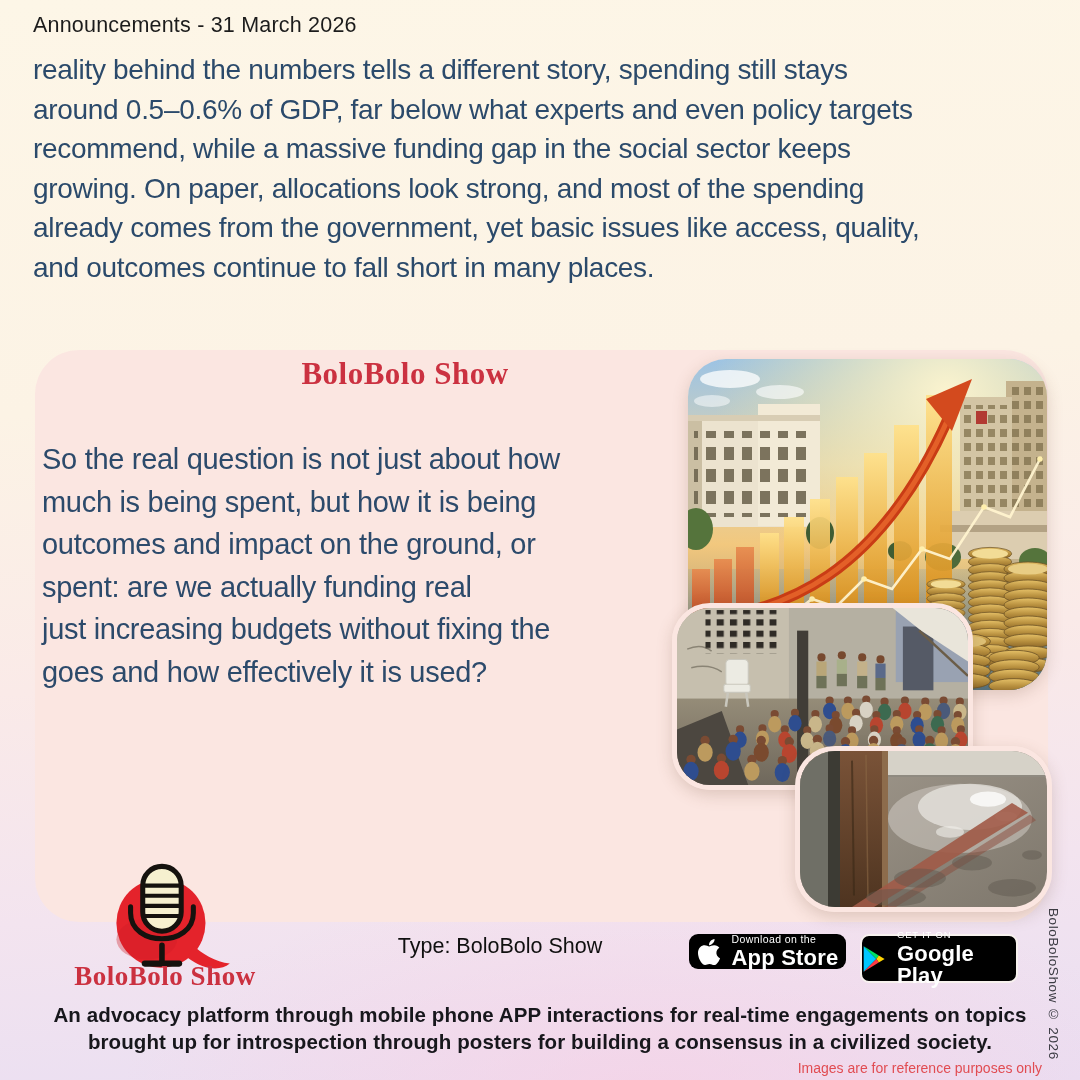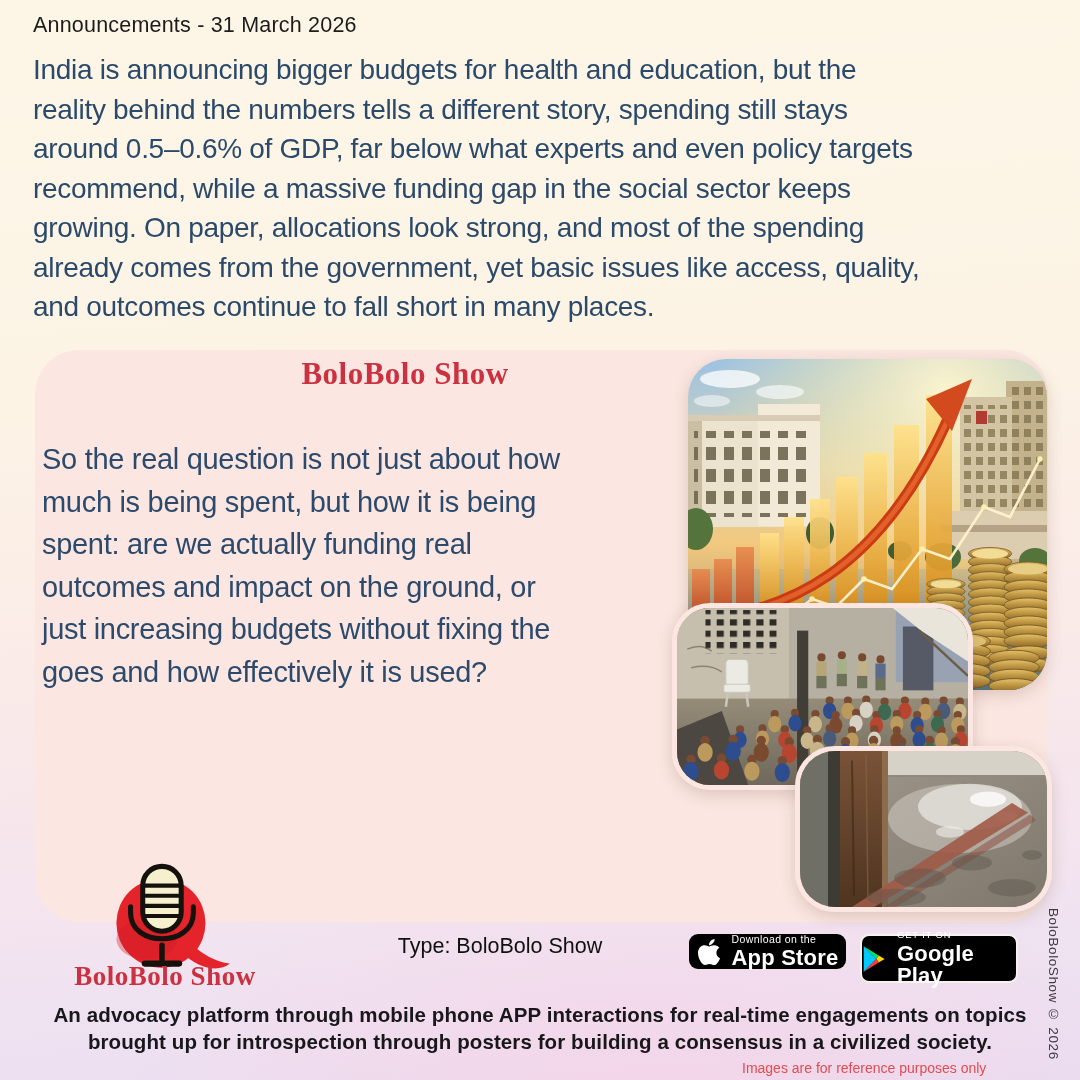--- a/index.html
+++ b/index.html
@@ -35,46 +35,45 @@
   .badge-appstore{left:689px;top:934px;width:157px;height:35px;}
   .badge-gplay{left:860px;top:934px;width:158px;height:49px;border:2px solid #f8f2ef;}
   .btxt{display:flex;flex-direction:column;line-height:1;}
   .btxt .small{font-size:10.5px;letter-spacing:.4px;margin-bottom:3px;}
   .btxt .big{font-size:22px;font-weight:bold;letter-spacing:.2px;}
   .badge-gplay .btxt .small{font-size:9.5px;letter-spacing:.8px;}
   .footer{left:0;top:1001px;width:1080px;text-align:center;font-weight:bold;
     font-size:20.5px;line-height:27px;color:#17171c;letter-spacing:.1px;}
   .side-note{left:1046px;top:908px;height:160px;writing-mode:vertical-rl;
     font-size:13.5px;color:#3c3c44;letter-spacing:.6px;}
-  .disclaimer{left:742px;top:1060px;width:300px;text-align:left;font-size:14px;color:#e14c52;}
+  .disclaimer{left:742px;top:1060px;width:300px;text-align:right;font-size:14px;color:#e14c52;}
 </style>
 </head>
 <body>
 
 <div class="canvas">
 
   <div class="abs page-title">Announcements - 31 March 2026</div>
 
   <div class="abs intro">
-    <div>India is announcing bigger budgets for health and education, but the</div>
     <div>reality behind the numbers tells a different story, spending still stays</div>
     <div>around 0.5–0.6% of GDP, far below what experts and even policy targets</div>
     <div>recommend, while a massive funding gap in the social sector keeps</div>
     <div>growing. On paper, allocations look strong, and most of the spending</div>
     <div>already comes from the government, yet basic issues like access, quality,</div>
     <div>and outcomes continue to fall short in many places.</div>
   </div>
 
   <div class="abs card"></div>
   <div class="abs brand-heading">BoloBolo Show</div>
   <div class="abs question">
     <div>So the real question is not just about how</div>
     <div>much is being spent, but how it is being</div>
+    <div>outcomes and impact on the ground, or</div>
     <div>spent: are we actually funding real</div>
-    <div>outcomes and impact on the ground, or</div>
     <div>just increasing budgets without fixing the</div>
     <div>goes and how effectively it is used?</div>
   </div>
 
   <div class="abs imgbox img-chart">
     <svg viewBox="0 0 359 331">
       <defs>
         <linearGradient id="gsky" x1="0" y1="0" x2="0" y2="1">
           <stop offset="0" stop-color="#9cc3e4"></stop>
             <stop offset=".32" stop-color="#dcd3b2"></stop>

